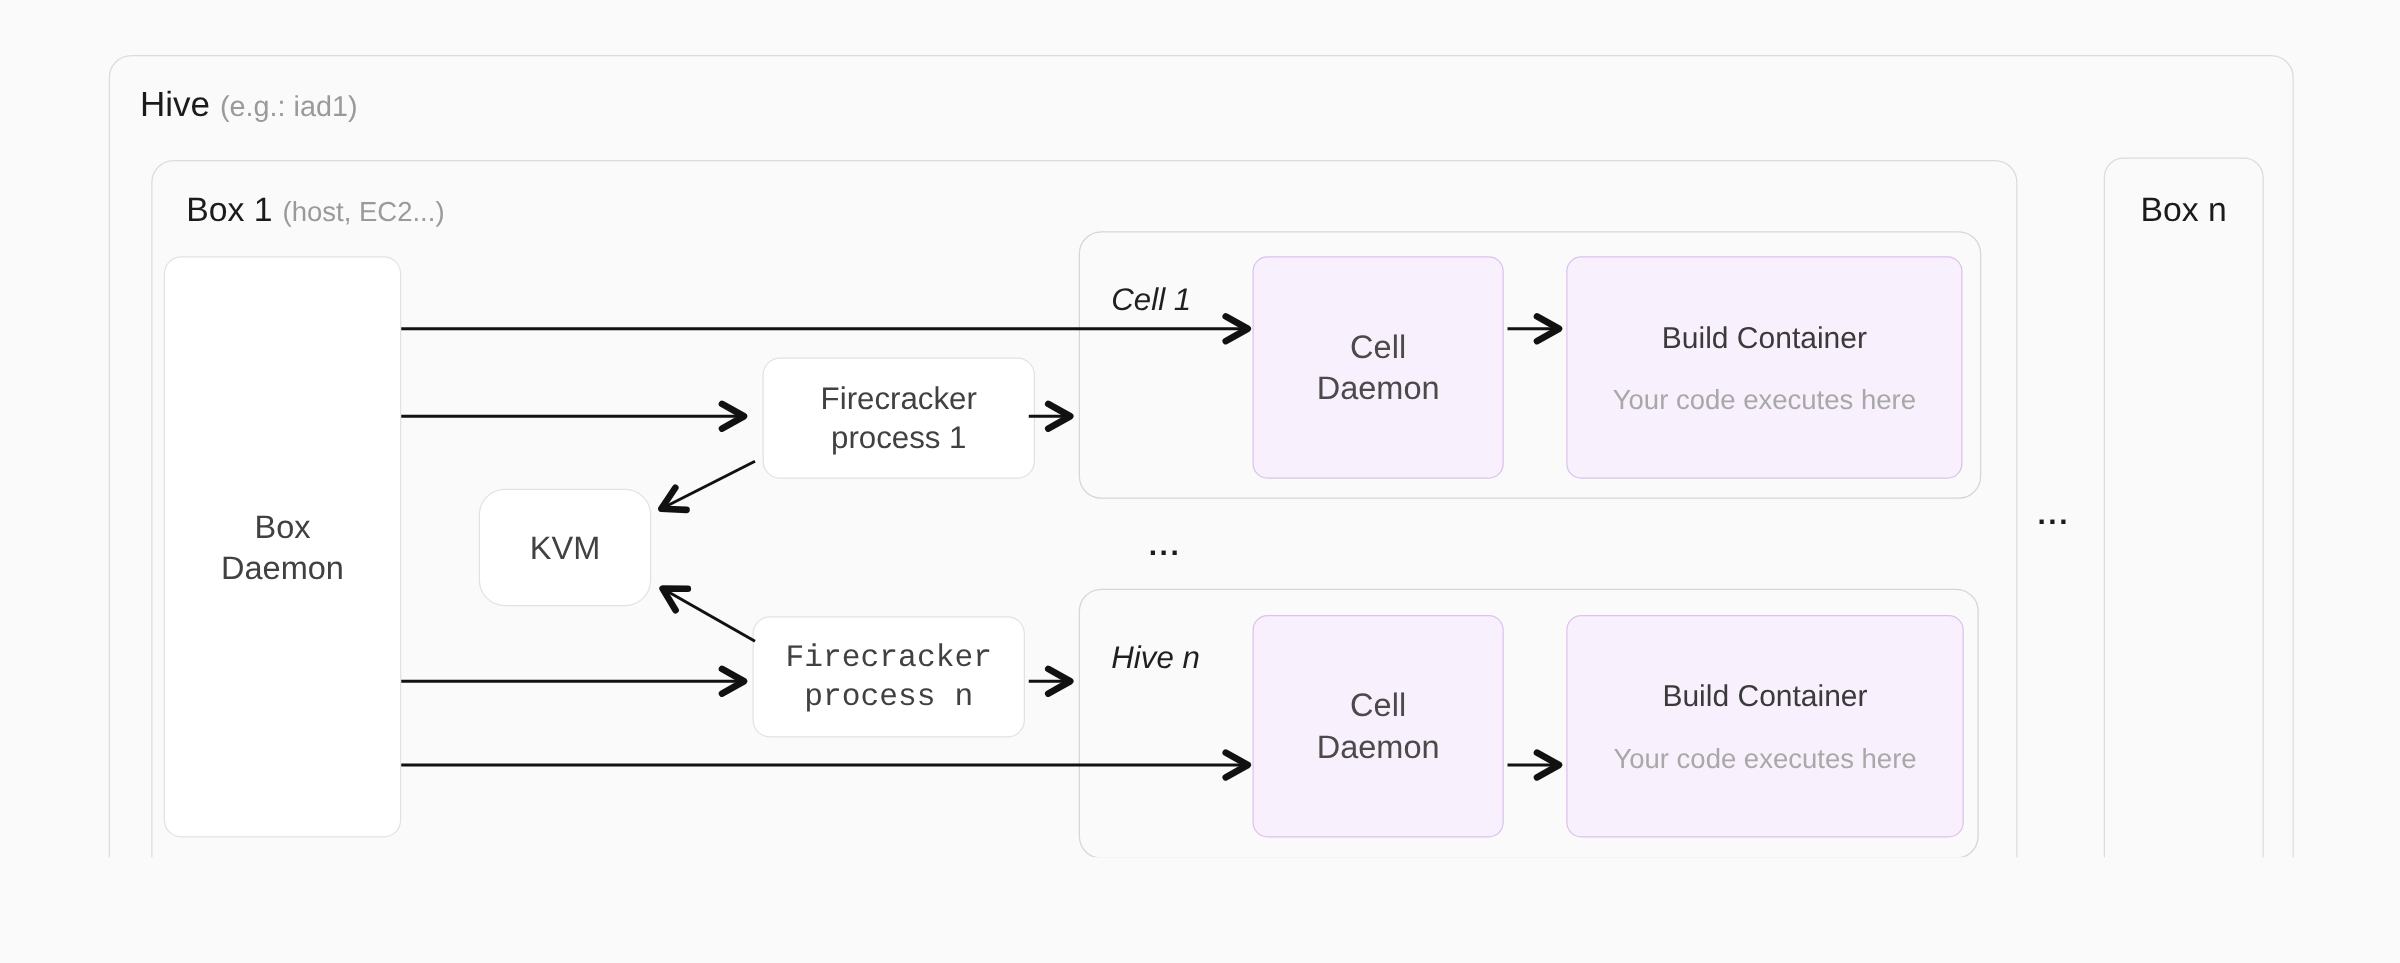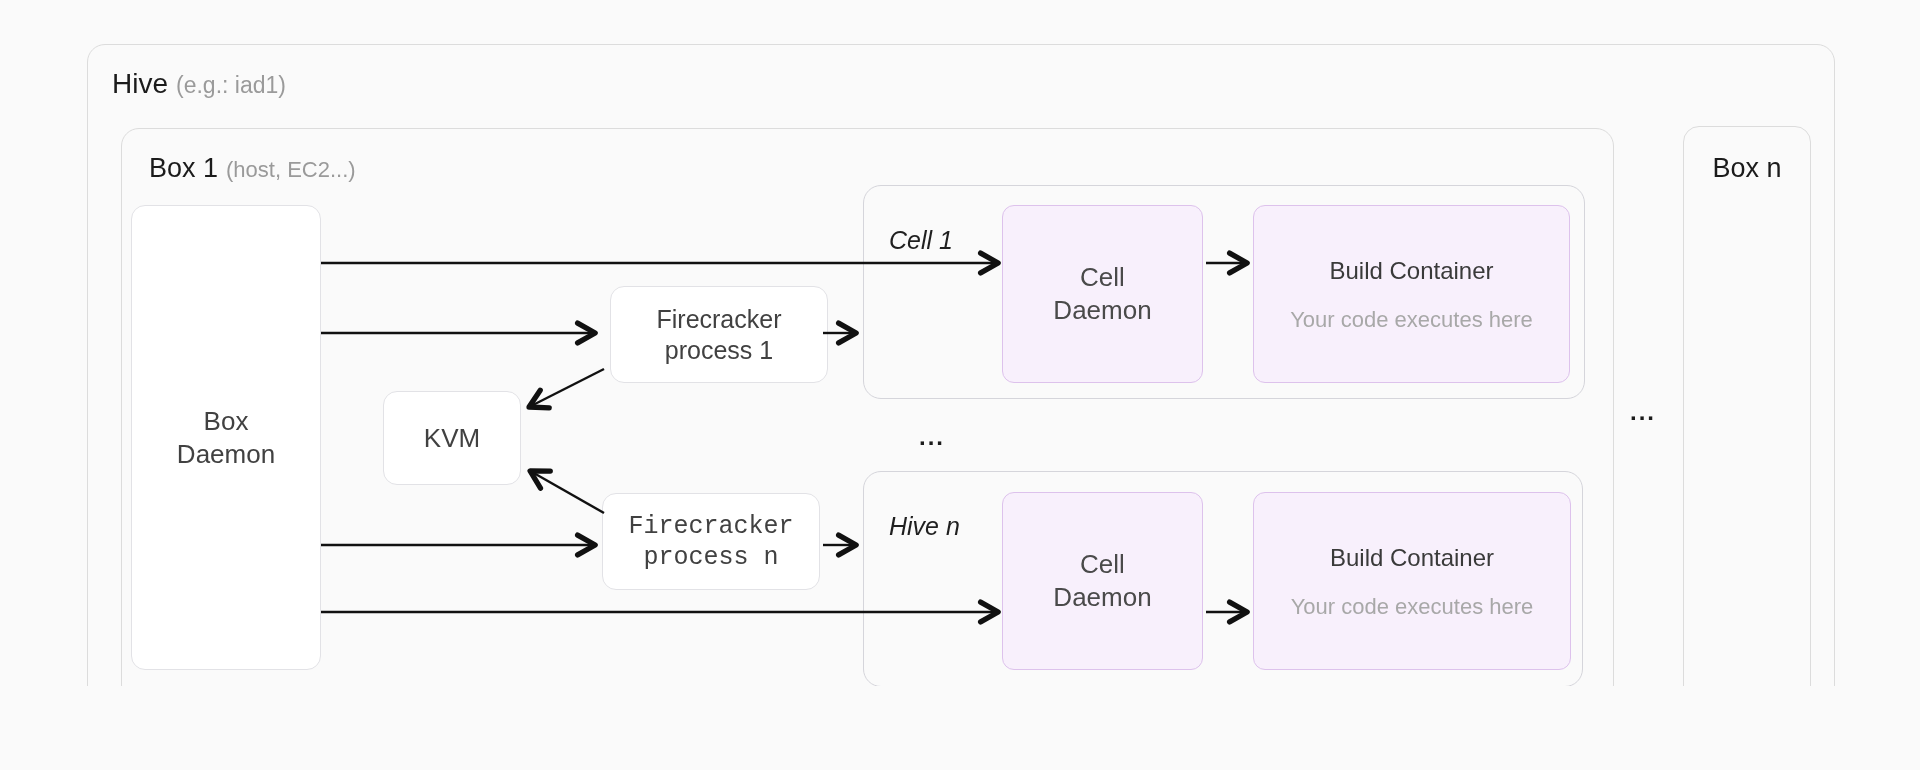--- a/index.html
+++ b/index.html
@@ -48,21 +48,21 @@
   <div class="panel" style="left:1683px;top:126px;width:128px;height:577px;border-radius:16px;">
     <div class="panel-title t-main" style="left:0;top:26px;width:100%;text-align:center;">Box n</div>
   </div>
 
   <div class="ellipsis" style="left:1603px;top:398px;width:80px;">...</div>
 
   <div class="node" style="left:131px;top:205px;width:190px;height:465px;">
     <div class="node-label w120">Box Daemon</div>
   </div>
 
-  <div class="node" style="left:383px;top:391px;width:138px;height:94px;">
+  <div class="node" style="left:383px;top:391px;width:138px;height:94px;border-radius:21px;">
     <div class="node-label">KVM</div>
   </div>
 
   <div class="node" style="left:610px;top:286px;width:218px;height:97px;">
     <div class="node-label w170" style="font-size:25px;line-height:31px;">Firecracker process 1</div>
   </div>
 
   <div class="node" style="left:602px;top:493px;width:218px;height:97px;">
     <div class="node-label w170" style="font-size:25px;line-height:31px;font-family:Liberation Mono, monospace;">Firecracker process n</div>
   </div>

